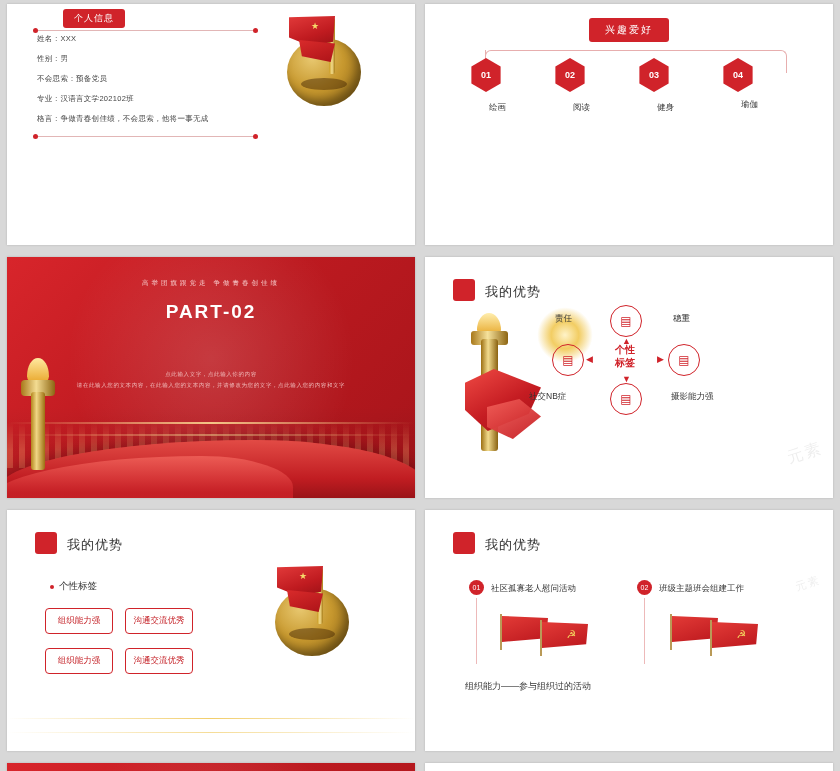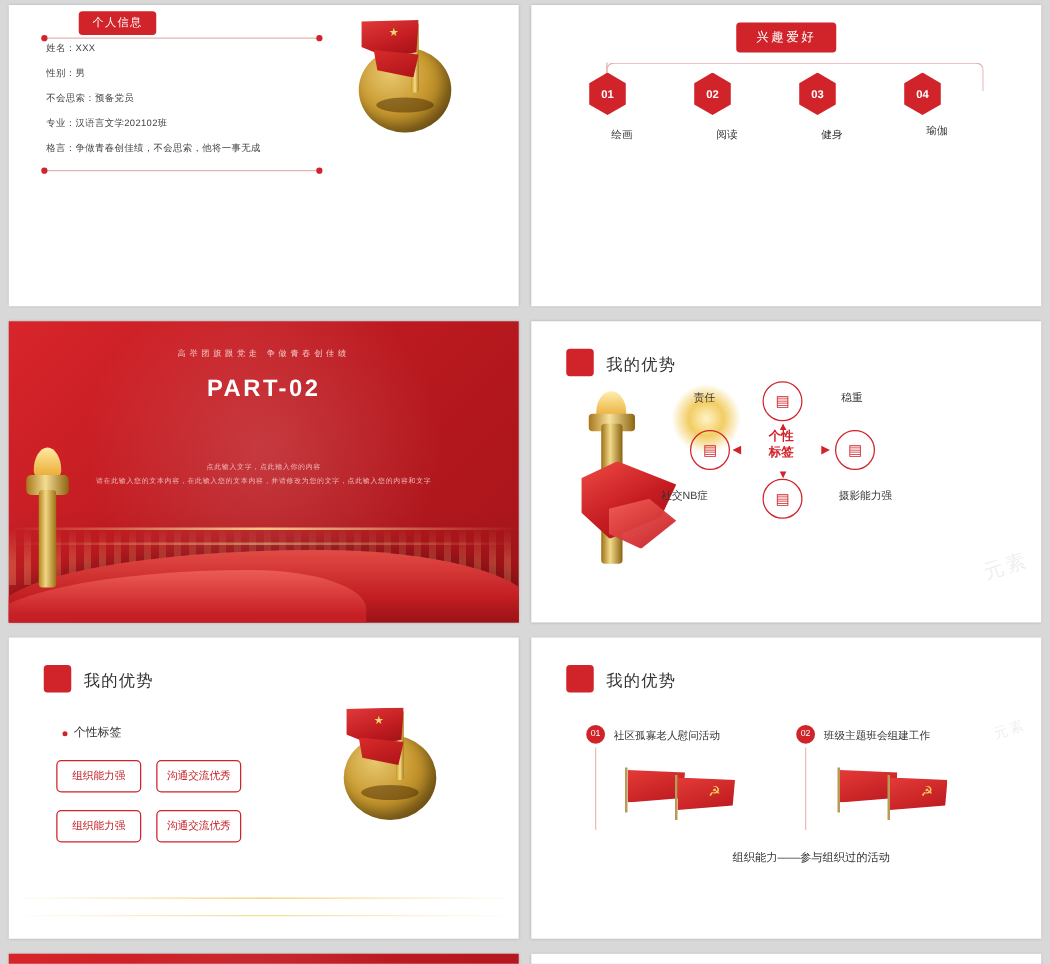--- a/index.html
+++ b/index.html
@@ -241,21 +241,21 @@
   .sf-pole{position:absolute;left:1px;top:0;width:2px;height:36px;background:#b99a57;}
   .sf-cloth{
     position:absolute;left:3px;top:2px;width:46px;height:26px;
     background:linear-gradient(160deg,#e33b37,#bb171d);
     clip-path:polygon(0 0,100% 8%,96% 86%,0 100%);
   }
   .sf-emblem{
     position:absolute;left:26px;top:8px;width:13px;height:13px;color:#f4d35e;font-size:11px;line-height:13px;text-align:center;
   }
   .act-foot{
-    position:absolute;left:0;right:0;font-size:9px;color:#333;text-align:center;margin-left:40px;
+    position:absolute;left:0;right:0;font-size:9px;color:#333;text-align:left;margin-left:40px;
   }
   .wm{
     position:absolute;color:rgba(0,0,0,.07);font-size:16px;letter-spacing:2px;
     transform:rotate(-18deg);pointer-events:none;
   }
   .wm-sm{font-size:11px;}
 </style>
 </head>
 <body>
 

